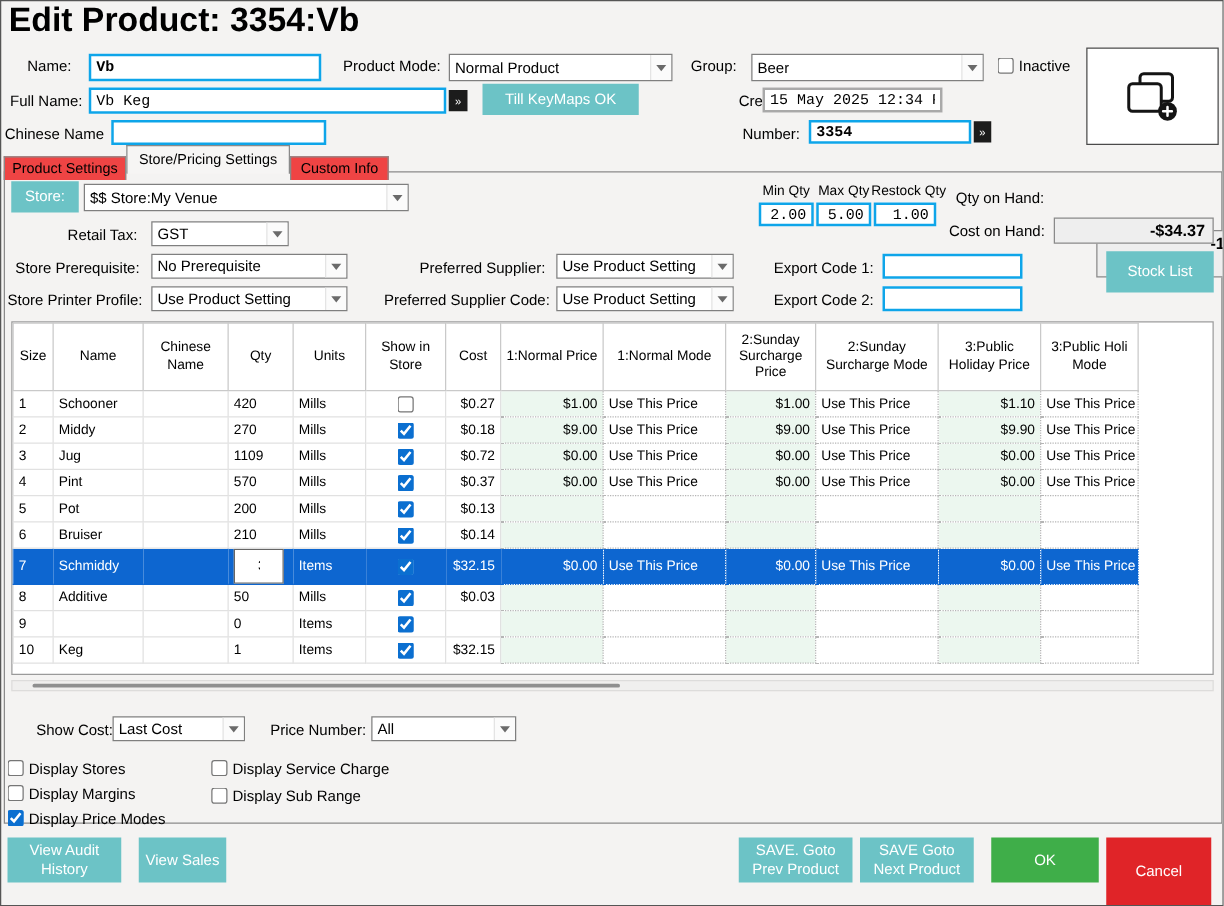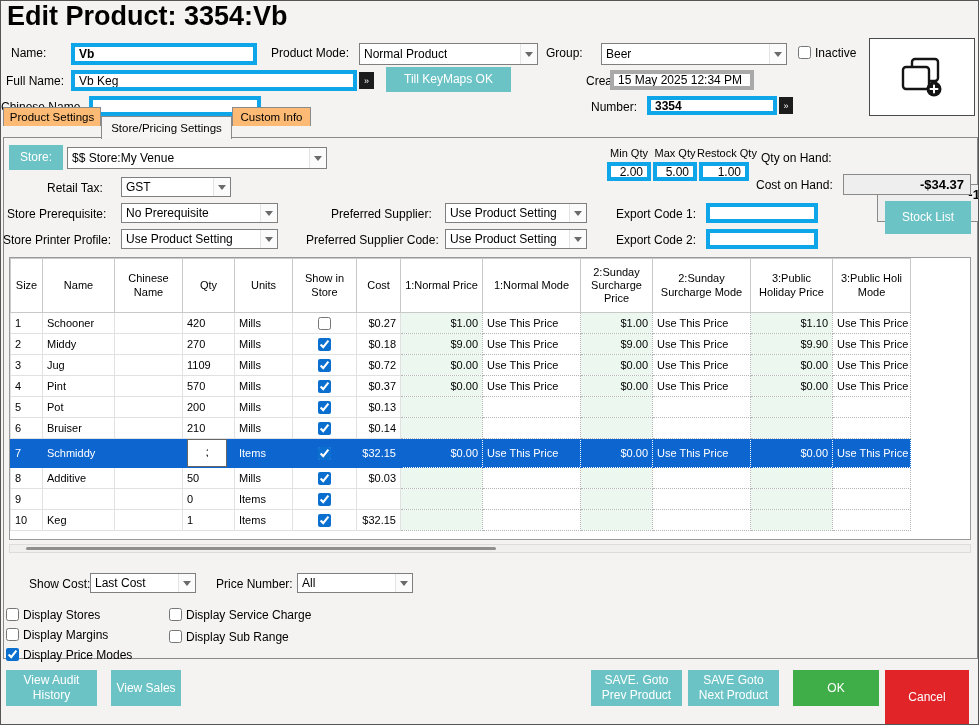--- a/index.html
+++ b/index.html
@@ -1,34 +1,34 @@
 <!DOCTYPE html>
 <html><head>
 <meta charset="utf-8">
 <style>
   * { box-sizing: border-box; }
   body { margin:0; background:#fff; font-family:"Liberation Sans", sans-serif; color:#000; }
   #win { position:relative; width:979px; height:725px; background:#f4f3f2; border:1px solid #555; overflow:hidden; }
   .title { position:absolute; left:6px; top:0; font-size:27px; font-weight:bold; letter-spacing:0; }
-  .lbl { position:absolute; font-size:12px; text-align:left; white-space:nowrap; }
+  .lbl { position:absolute; font-size:12px; text-align:center; white-space:nowrap; }
   .lbl-l { position:absolute; font-size:12px; text-align:left; white-space:nowrap; }
-  .tb { position:absolute; background:#fff; border:4px solid #0ea5e9; font-size:12px; padding:1px 4px; font-family:Liberation Sans, sans-serif; outline:none; }
+  .tb { position:absolute; background:#fff; border:2px solid #0ea5e9; font-size:12px; padding:1px 4px; font-family:Liberation Mono, monospace; outline:none; }
   .tb.bold { font-weight:bold; }
   .tb.ra { text-align:right; }
   .dd { position:absolute; background:#fff; border:1px solid #7f7f7f; display:flex; align-items:center; font-size:12px; padding-left:4px; overflow:hidden; }
   .dd .dd-text { white-space:nowrap; overflow:hidden; }
   .caret { margin-left:auto; width:17px; align-self:stretch; display:flex; align-items:center; justify-content:center; background:#fbfbfb; border-left:1px solid #e4e4e4; flex:0 0 17px; }
   .caret i { width:0; height:0; border-left:4px solid transparent; border-right:4px solid transparent; border-top:5px solid #6a6a6a; }
   .btn-teal { position:absolute; background:#6cc3c6; color:#fff; border:none; font-size:12px; font-family:inherit; display:flex; align-items:center; justify-content:center; text-align:center; cursor:pointer; line-height:1.25; padding:2px; }
   .btn-green { background:#3fae49; }
   .btn-red { background:#e02428; }
   .btn-green, .btn-red { position:absolute; color:#fff; border:none; font-size:12px; font-family:inherit; display:flex; align-items:center; justify-content:center; cursor:pointer; }
   .mini-btn { position:absolute; background:#1c1c1c; color:#fff; border:none; font-size:9px; display:flex; align-items:center; justify-content:center; padding:0; cursor:pointer; font-family:inherit; }
   .bigbtn { position:absolute; left:868px; top:37px; width:106px; height:78px; background:#fff; border:1px solid #4a4a4a; display:flex; align-items:center; justify-content:center; cursor:pointer; }
-  .tab { position:absolute; top:106px; height:19px; background:#fdba74; border:1px solid #8a8a8a; border-bottom:none; font-size:11.5px; display:flex; align-items:center; justify-content:center; z-index:2; cursor:pointer; }
+  .tab { position:absolute; top:124px; height:19px; background:#ef4444; border:1px solid #8a8a8a; border-bottom:none; font-size:11.5px; display:flex; align-items:center; justify-content:center; z-index:2; cursor:pointer; }
   .tab.active { top:115px; height:23px; background:#f6f5f4; z-index:4; font-weight:normal; }
   .panel { position:absolute; left:2px; top:136px; width:975px; height:522px; border:1px solid #8a8a8a; background:#f4f3f2; z-index:1; }
   .valbox { position:absolute; background:#eeeeee; border:1px solid #8a8a8a; font-size:13px; font-weight:bold; text-align:right; padding:2px 6px; }
   .tbl-wrap { position:absolute; left:8px; top:256px; width:962px; height:283px; background:#fff; border:1px solid #9a9a9a; overflow:hidden; z-index:2; }
   table.grid { border-collapse:collapse; table-layout:fixed; width:900px; font-size:11px; }
   .grid th { background:#fff; border:1px solid #c9c9c9; font-weight:normal; font-size:11px; text-align:center; padding:2px; height:54px; vertical-align:middle; line-height:1.2; overflow:hidden; }
   .grid td { border:1px solid #e1e1e1; height:21px; padding:0 4px; overflow:hidden; white-space:nowrap; font-size:11px; }
   .grid td.price { background:#ecf7ef; text-align:right; border:1px dotted #b5b5b5; }
   .grid td.mode { border:1px dotted #b5b5b5; }
   .grid td.money { text-align:right; }

